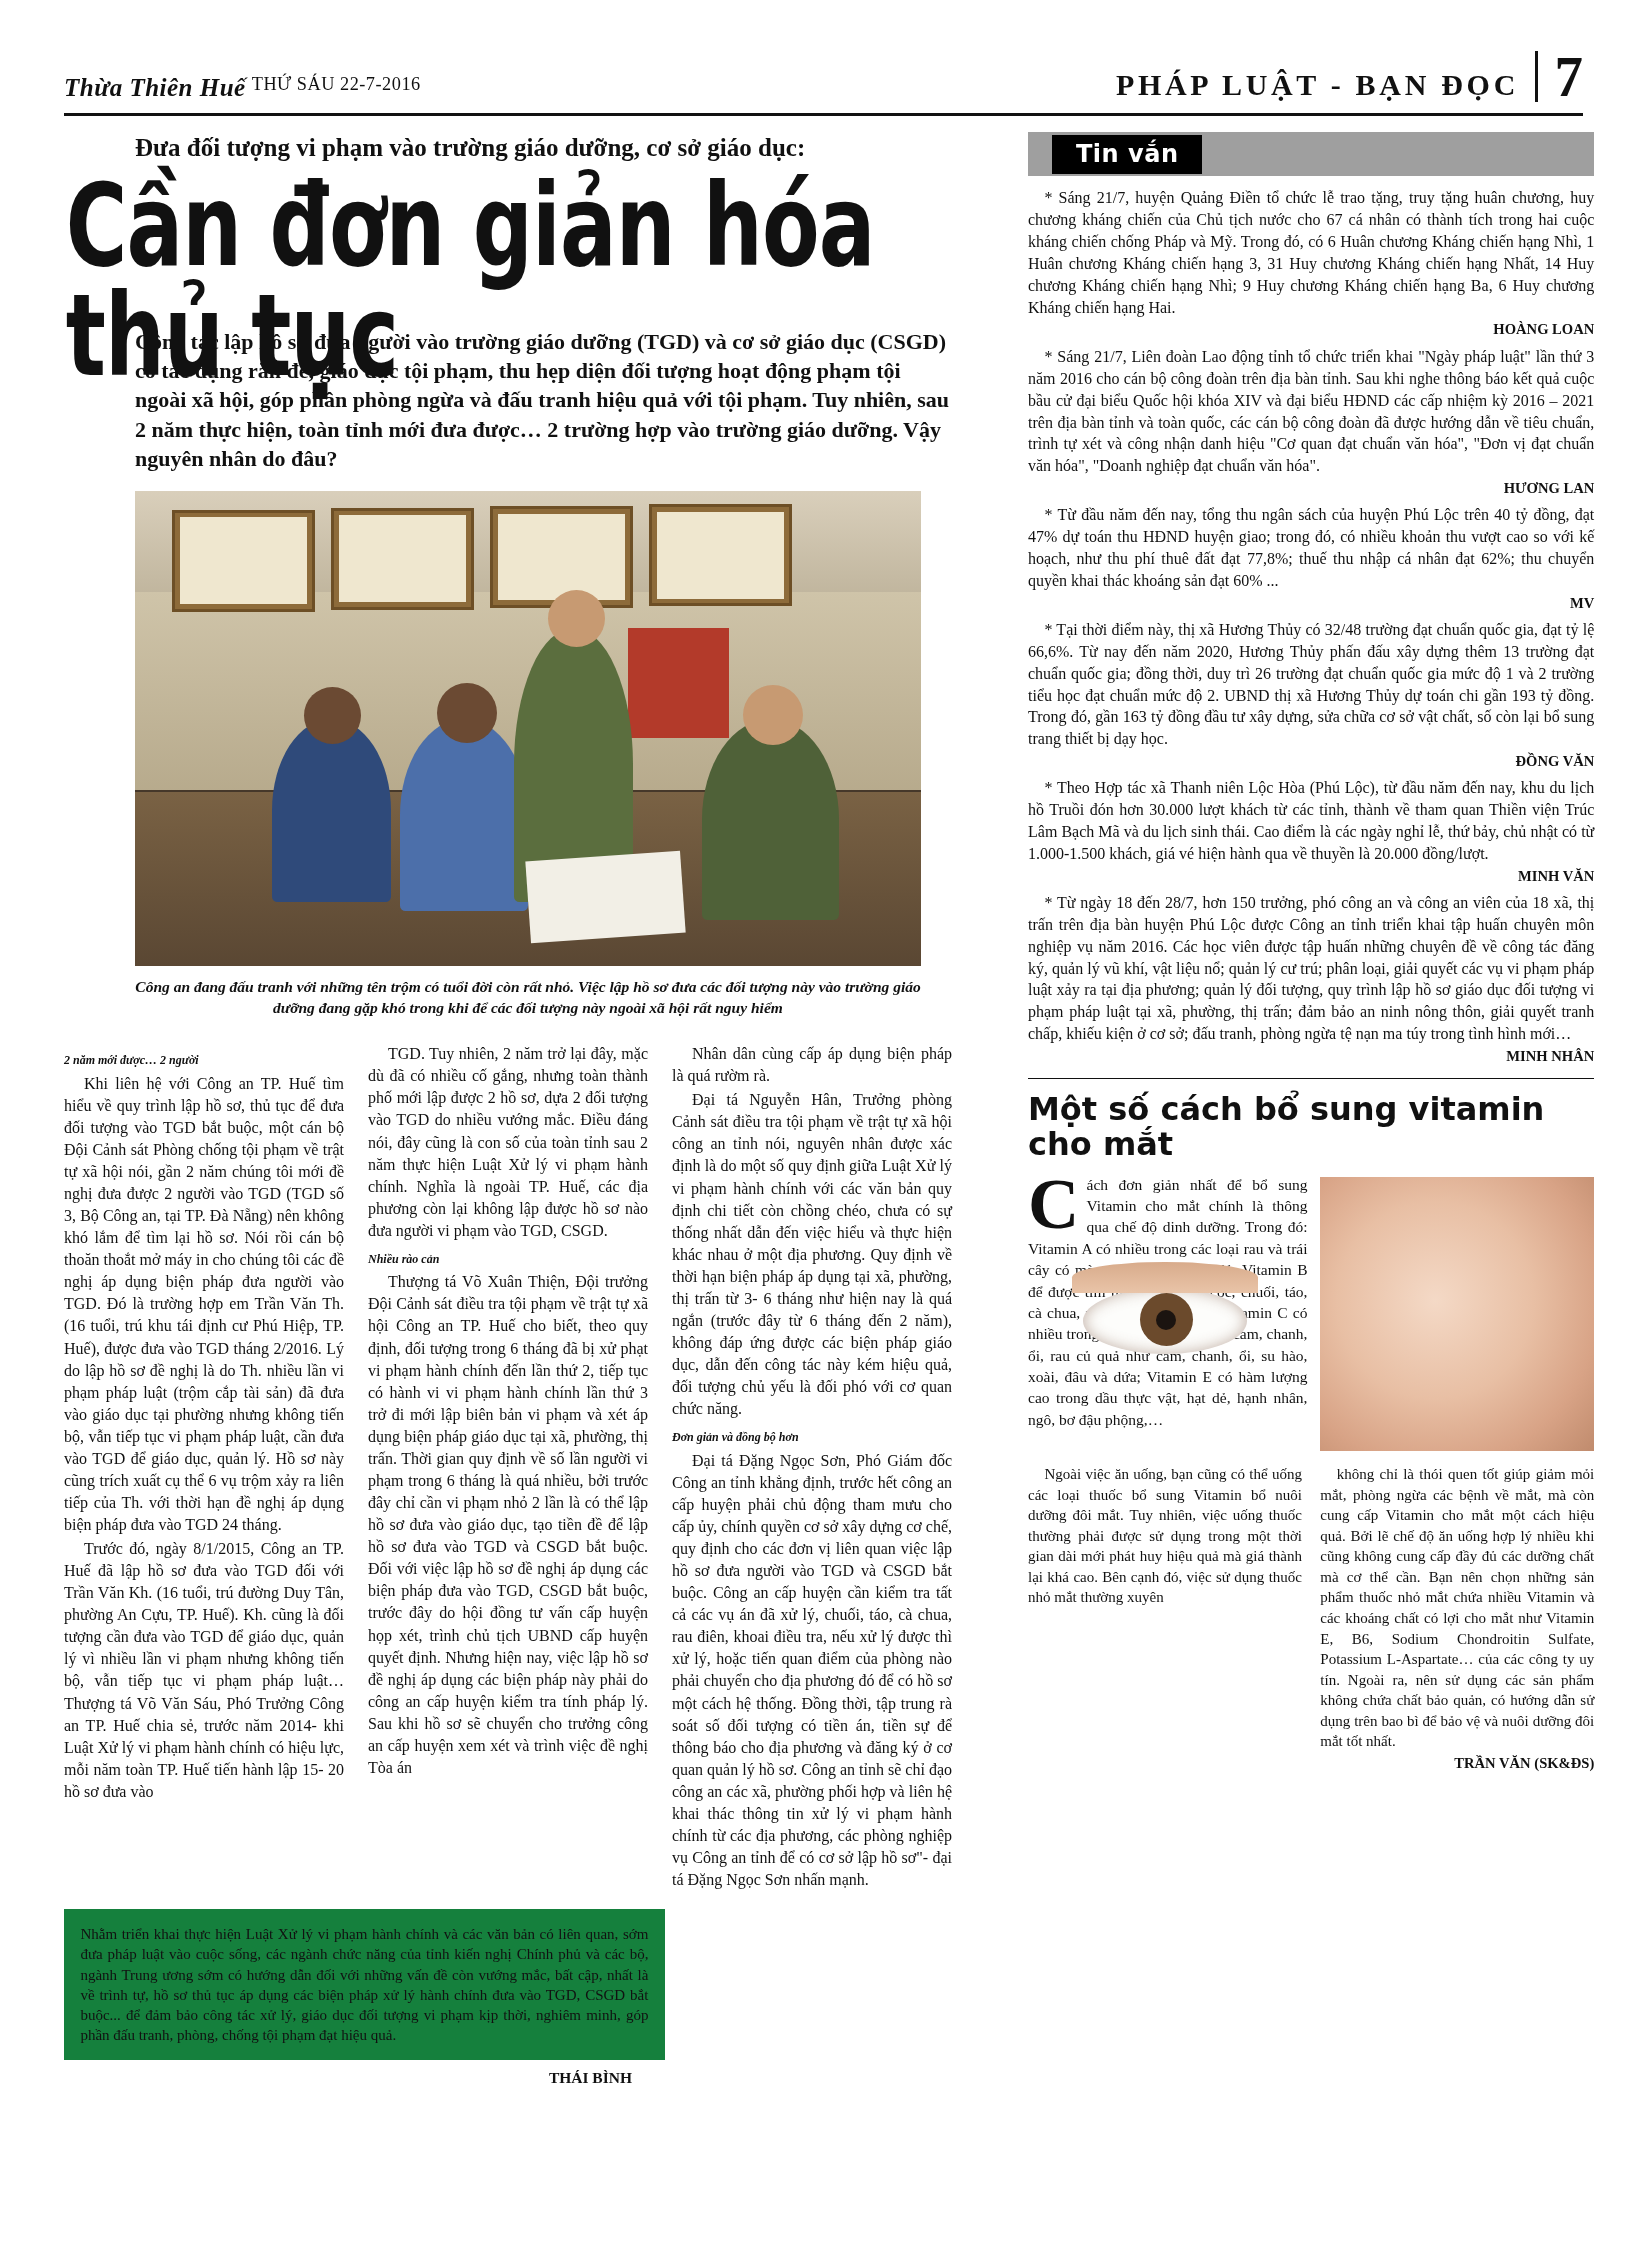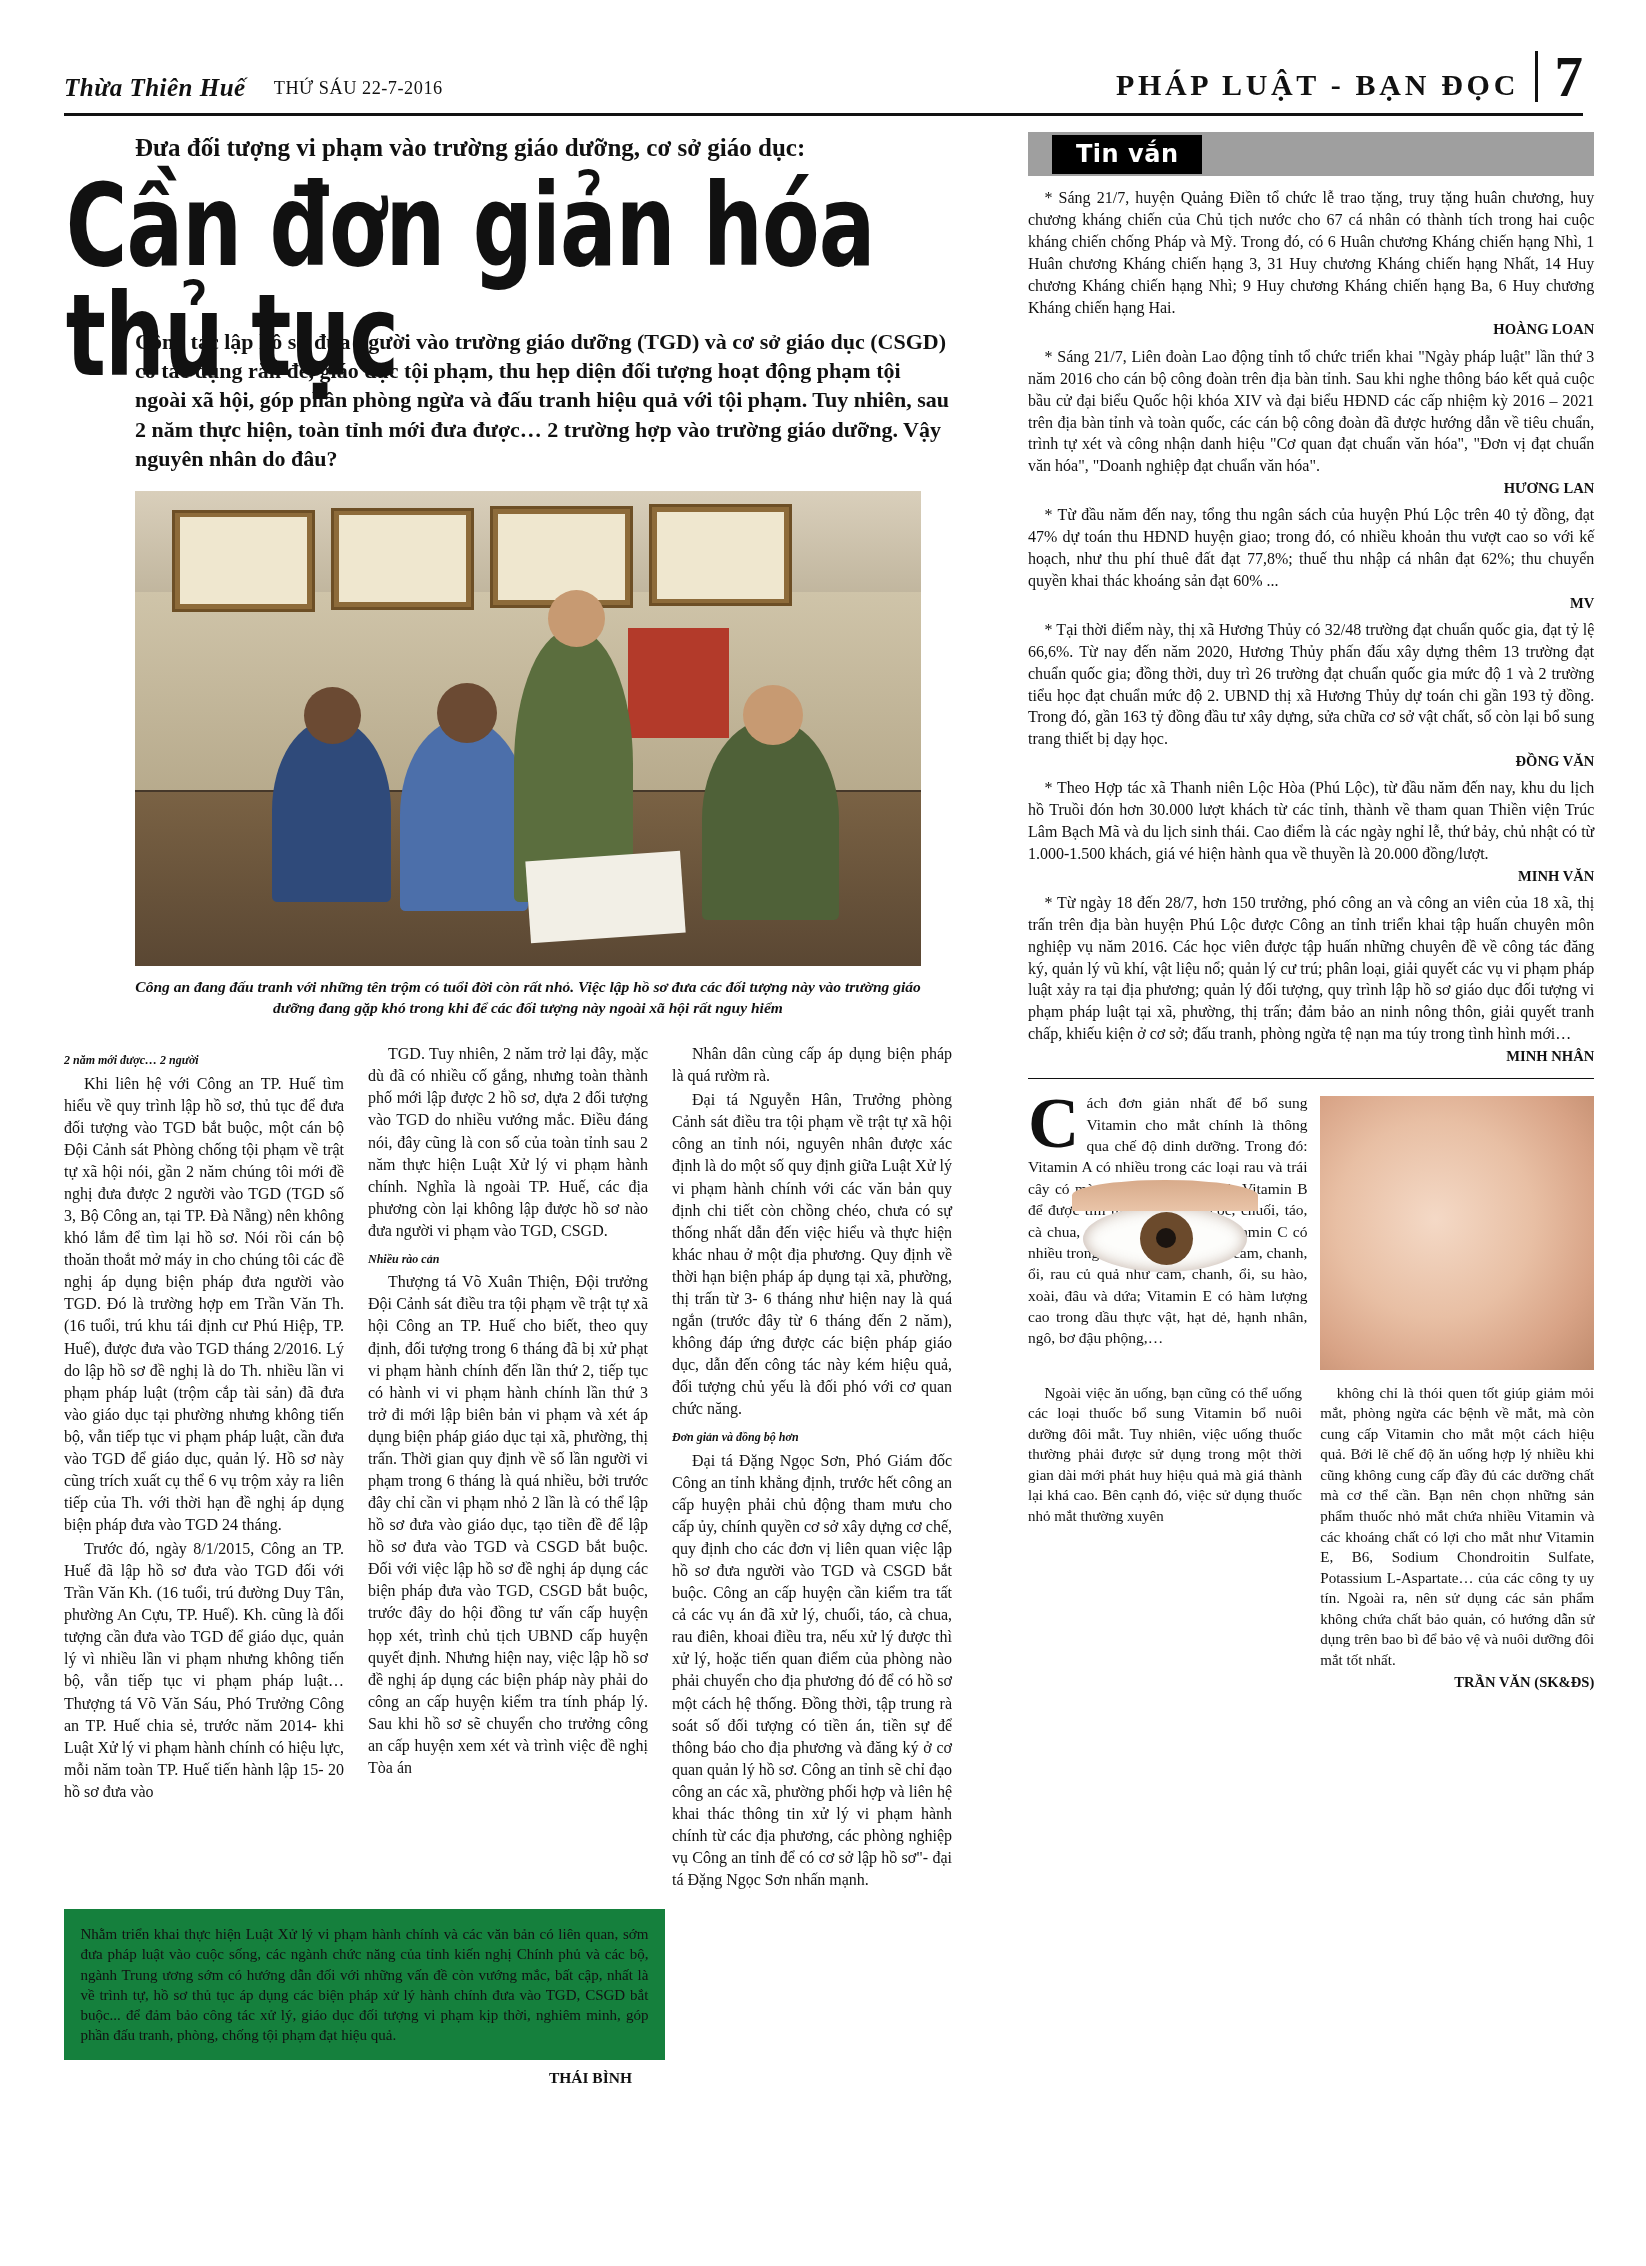--- a/index.html
+++ b/index.html
@@ -1,21 +1,21 @@
 <!DOCTYPE html>
 <html style="font-size:14.6px"><head>
 <meta charset="utf-8">
 <style>
   html,body{margin:0;padding:0;background:#ffffff;}
   body{width:1647px;min-height:2267px;font-family:"Liberation Serif",serif;color:#111;}
   .page{width:1647px;min-height:2267px;box-sizing:border-box;padding:51px 64px 37px 64px;position:relative;}
 
   
   .masthead{display:flex;align-items:flex-end;justify-content:space-between;border-bottom:0;padding-bottom:3.7px;}
-  .mh-left{display:flex;align-items:center;gap:28px;}
+  .mh-left{display:flex;align-items:flex-start;gap:6px;}
   .mh-paper{font-family:"Liberation Serif",serif;font-weight:bold;font-size:25px;font-style:italic;letter-spacing:0.5px;}
   .mh-date{font-size:18.3px;letter-spacing:0.5px;}
   .mh-right{display:flex;align-items:flex-end;gap:16.4px;}
   .mh-section{font-family:"Liberation Serif",serif;font-size:30px;letter-spacing:3.7px;font-weight:bold;}
   .mh-sep{width:2.7px;height:51px;background:#111;display:inline-block;}
   .mh-page{font-size:57px;font-weight:bold;line-height:.9;}
 
   .rule-top{height:2.7px;background:#111;margin-top:7.3px;}
 
   
@@ -185,20 +185,21 @@
         <div class="sig">ĐỒNG VĂN</div>
         <p>* Theo Hợp tác xã Thanh niên Lộc Hòa (Phú Lộc), từ đầu năm đến nay, khu du lịch hồ Truồi đón hơn 30.000 lượt khách từ các tỉnh, thành về tham quan Thiền viện Trúc Lâm Bạch Mã và du lịch sinh thái. Cao điểm là các ngày nghỉ lễ, thứ bảy, chủ nhật có từ 1.000-1.500 khách, giá vé hiện hành qua về thuyền là 20.000 đồng/lượt.</p>
         <div class="sig">MINH VĂN</div>
         <p>* Từ ngày 18 đến 28/7, hơn 150 trưởng, phó công an và công an viên của 18 xã, thị trấn trên địa bàn huyện Phú Lộc được Công an tỉnh triển khai tập huấn chuyên môn nghiệp vụ năm 2016. Các học viên được tập huấn những chuyên đề về công tác đăng ký, quản lý vũ khí, vật liệu nổ; quản lý cư trú; phân loại, giải quyết các vụ vi phạm pháp luật xảy ra tại địa phương; quản lý đối tượng, quy trình lập hồ sơ giáo dục đối tượng vi phạm pháp luật tại xã, phường, thị trấn; đảm bảo an ninh nông thôn, giải quyết tranh chấp, khiếu kiện ở cơ sở; đấu tranh, phòng ngừa tệ nạn ma túy trong tình hình mới…</p>
         <div class="sig">MINH NHÂN</div>
       </div>
 
       <div class="rule-thin"></div>
 
 
+      <div class="ks-title">Một số cách bổ sung vitamin cho mắt</div>
 
       <div class="ks-flow clearfix">
         <div class="ks-img">
           <div class="eye" style="left:55px;top:114px;width:164px;height:66px;border-radius:50%;background:#fdfdfb;box-shadow:inset 0 0 14.6px rgba(120,80,60,.45);">
             <div style="position:absolute;left:57px;top:5.5px;width:53px;height:53px;border-radius:50%;background:#6b4a2c;">
               <div style="position:absolute;left:16.4px;top:16.4px;width:20px;height:20px;border-radius:50%;background:#1b1410;"></div>
             </div>
           </div>
           <div class="eye" style="left:44px;top:88px;width:186px;height:31px;background:linear-gradient(180deg,#d8ab8b,#e9c4a8);border-radius:60% 60% 0 0;"></div>
         </div>

